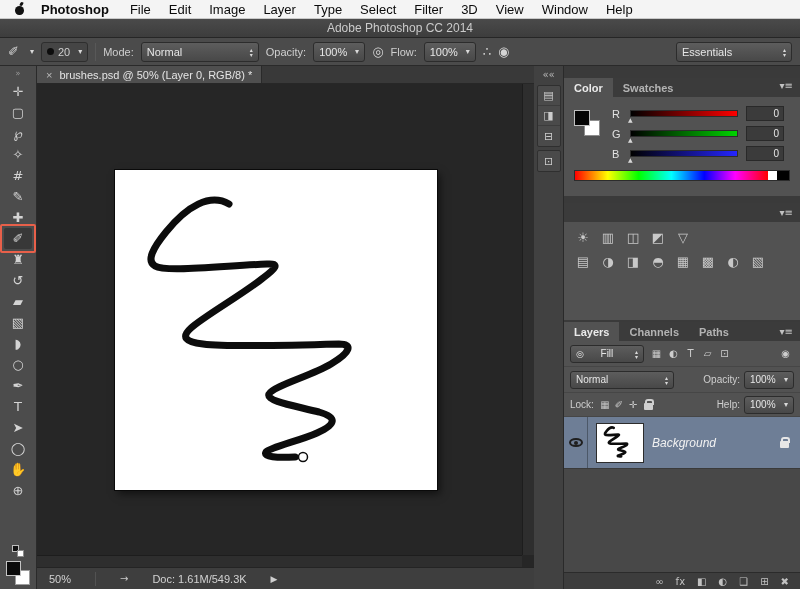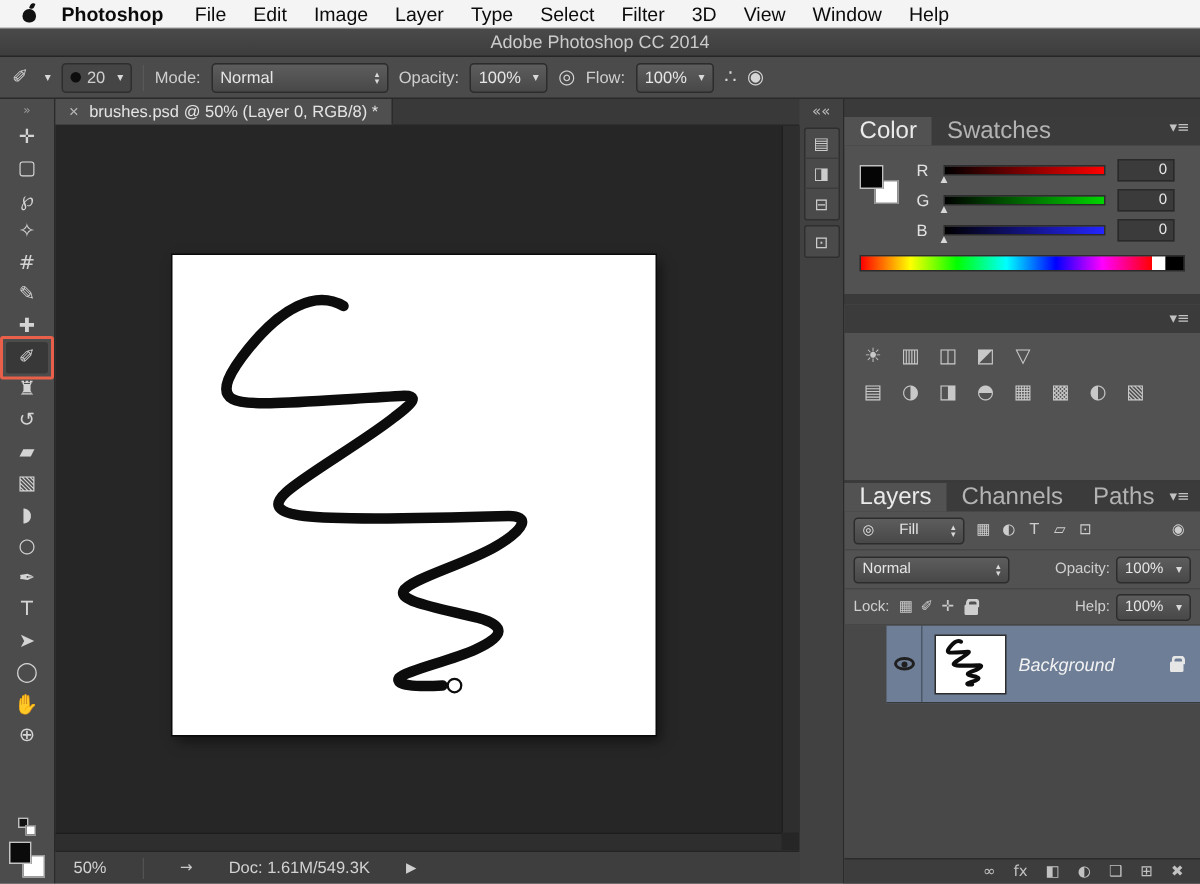--- a/index.html
+++ b/index.html
@@ -68,21 +68,21 @@
   .dockstrip { flex:0 0 30px; background:#414141; border-right:1px solid #2a2a2a; display:flex; flex-direction:column; align-items:center; padding-top:2px; }
   .dock-header { color:#b8b8b8; font-size:10px; height:14px; line-height:13px; cursor:pointer; }
   .dock-group { display:flex; flex-direction:column; border:1px solid #2f2f2f; background:#4a4a4a; border-radius:2px; margin-top:3px; }
   .dock-btn { width:22px; height:20px; display:flex; align-items:center; justify-content:center; font-size:11px; color:#cccccc; cursor:pointer; border-bottom:1px solid #3c3c3c; }
   .dock-btn:last-child { border-bottom:none; }
 
   
   .panels { flex:0 0 236px; background:#3a3a3a; display:flex; flex-direction:column; padding-top:12px; }
   .panel { background:#525252; display:flex; flex-direction:column; }
   .ptabs { height:19px; flex:0 0 19px; background:#3b3b3b; display:flex; align-items:stretch; }
-  .ptab { padding:0 10px; font-size:16px; color:#b3b3b3; display:flex; align-items:center; cursor:pointer; }
+  .ptab { padding:0 10px; font-size:11px; color:#b3b3b3; display:flex; align-items:center; cursor:pointer;font-weight:bold; }
   .ptab.active { background:#525252; color:#eaeaea; }
   .pmenu { margin-left:auto; padding-right:7px; display:flex; align-items:center; gap:2px; color:#c2c2c2; font-size:10px; cursor:pointer; }
 
   
   .panel-color { flex:0 0 118px; }
   .color-body { position:relative; flex:1; padding:9px 10px 5px 10px; }
   .cp-swatch { position:absolute; left:10px; top:13px; width:26px; height:26px; }
   .cp-swatch .bg { position:absolute; right:0; bottom:0; width:16px; height:16px; background:#fff; border:1px solid #8d8d8d; }
   .cp-swatch .fg { position:absolute; left:0; top:0; width:16px; height:16px; background:#050505; border:1px solid #c0c0c0; }
   .ch-rows { margin-left:38px; display:flex; flex-direction:column; gap:5px; }
@@ -113,21 +113,21 @@
   .fbtn { width:17px; height:17px; display:flex; align-items:center; justify-content:center; font-size:10px; color:#cdcdcd; cursor:pointer; }
   .blend-sel { width:104px; height:18px; font-size:10px; }
   .val-sel { width:50px; height:18px; font-size:10px; }
   .lockrow-icon { font-size:10px; color:#c9c9c9; width:14px; text-align:center; cursor:pointer; }
   .lockicon { position:relative; width:9px; height:7px; background:#cfcfcf; border-radius:1px; display:inline-block; margin-top:4px; cursor:pointer; }
   .lockicon::before { content:""; position:absolute; left:1px; top:-4px; width:5px; height:4px; border:2px solid #cfcfcf; border-bottom:none; border-radius:3px 3px 0 0; }
   .lockicon.light { background:#e6e6e6; }
   .lockicon.light::before { border-color:#e6e6e6; }
   .layer-list { flex:1; background:#484848; min-height:0; overflow:hidden; }
   .layer-row { height:52px; display:flex; align-items:center; border-bottom:1px solid #3a3a3a; background:#484848; }
-  .layer-row.selected { background:#6e7e96;margin-left:28px; }
+  .layer-row.selected { background:#6e7e96; }
   .eye-cell { width:24px; height:100%; display:flex; align-items:center; justify-content:center; border-right:1px solid rgba(0,0,0,0.3); cursor:pointer; }
   .eye { position:relative; width:14px; height:9px; border:2px solid #1f1f1f; border-radius:50%; }
   .eye::after { content:""; position:absolute; left:3px; top:0.5px; width:4px; height:4px; background:#1f1f1f; border-radius:50%; }
   .layer-thumb { width:46px; height:38px; background:#fff; outline:1px solid #2c2c2c; margin:0 9px; flex:0 0 46px; }
   .layer-name { font-size:12px; font-style:italic; color:#f2f2f2; }
   .layer-lock { margin-left:auto; margin-right:11px; }
   .lr-bottom { height:17px; flex:0 0 17px; background:#3d3d3d; border-top:1px solid #2b2b2b; display:flex; align-items:center; justify-content:flex-end; gap:12px; padding:0 11px; }
   .lp-bicon { font-size:10px; color:#c2c2c2; cursor:pointer; font-family:"DejaVu Sans", sans-serif; }
 </style>
 </head>
@@ -196,20 +196,27 @@
     </span>
     <span class="ob-icon icon">◎</span>
     <span>Flow:</span>
     <span class="sel" style="width:52px">
       <span>100%</span>
       <span class="caret icon">▾</span>
     </span>
     <span class="ob-icon icon">∴</span>
     <span class="ob-icon icon">◉</span>
     <span class="spacer"></span>
+    <span class="sel" style="width:116px">
+      <span>Essentials</span>
+      <span class="dda icon">
+          <span>▴</span>
+          <span>▾</span>
+        </span>
+    </span>
   </div>
 
   <div class="main">
 
     <div class="toolbar">
       <div class="tb-grip icon">»</div>
       <div class="tools">
 
           <div class="tool">
             <span class="glyph">✛</span>

